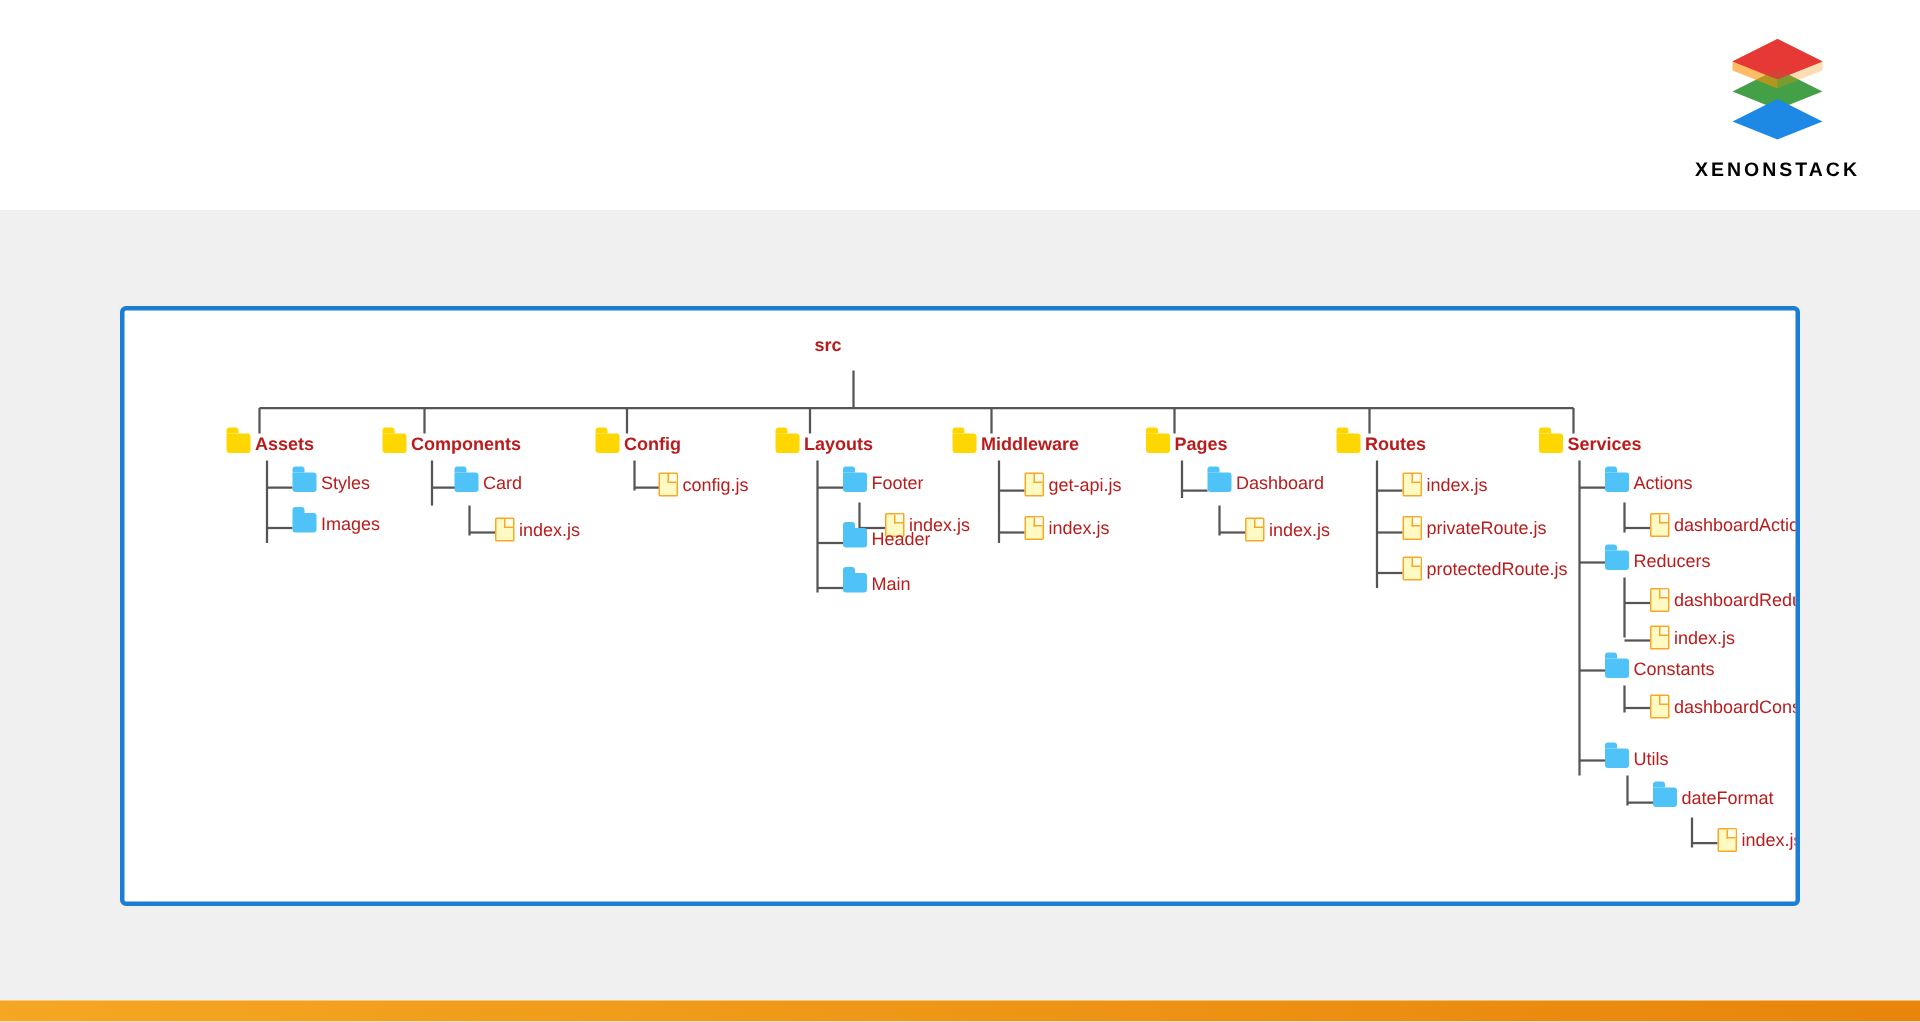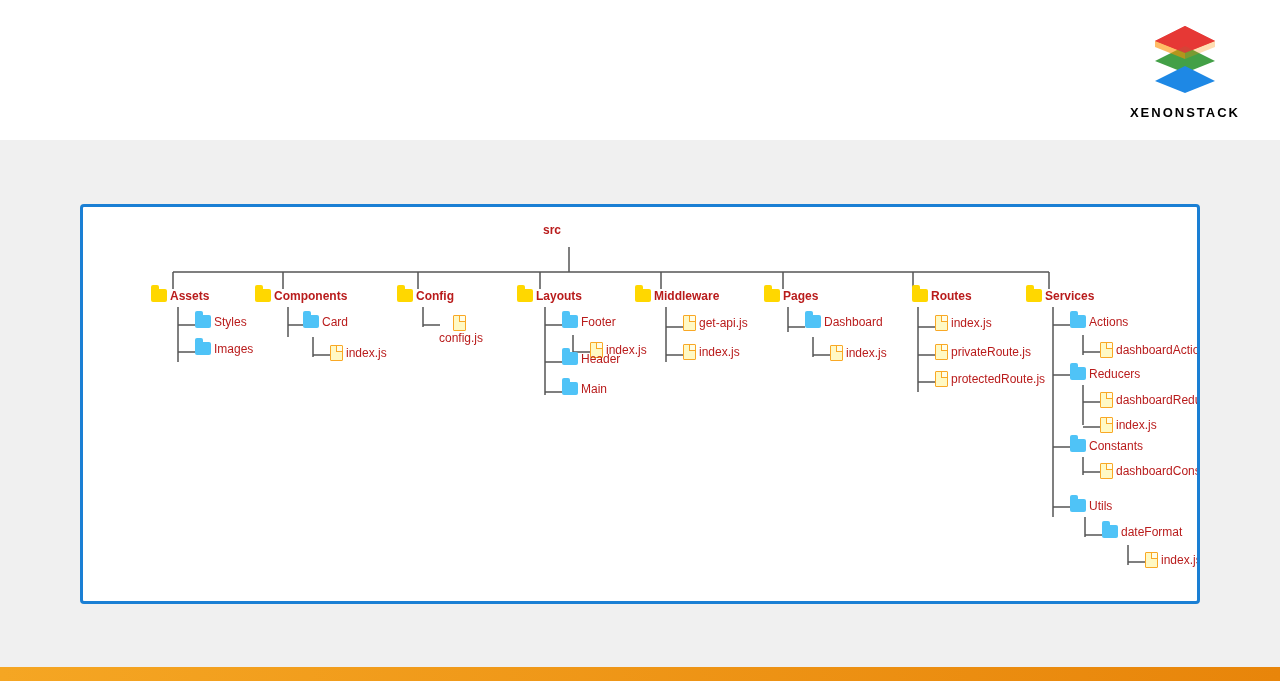--- a/index.html
+++ b/index.html
@@ -316,21 +316,21 @@
     <div class="node" style="left:247px; top:138px;">
       <span class="file-icon js"></span>
       <span class="node-label">index.js</span>
     </div>
 
     <div class="node" style="left:314px; top:82px;">
       <span class="folder-icon"></span>
       <span class="node-label bold">Config</span>
     </div>
 
-    <div class="node" style="left:356px; top:108px;flex-direction:column;">
+    <div class="node" style="left:356px; top:108px;">
       <span class="file-icon js"></span>
       <span class="node-label">config.js</span>
     </div>
 
     <div class="node" style="left:434px; top:82px;">
       <span class="folder-icon"></span>
       <span class="node-label bold">Layouts</span>
     </div>
 
     <div class="node" style="left:479px; top:108px;">
@@ -376,21 +376,21 @@
     <div class="node" style="left:722px; top:108px;">
       <span class="folder-icon blue"></span>
       <span class="node-label">Dashboard</span>
     </div>
 
     <div class="node" style="left:747px; top:138px;">
       <span class="file-icon js"></span>
       <span class="node-label">index.js</span>
     </div>
 
-    <div class="node" style="left:808px; top:82px;margin-left:21px;">
+    <div class="node" style="left:808px; top:82px;">
       <span class="folder-icon"></span>
       <span class="node-label bold">Routes</span>
     </div>
 
     <div class="node" style="left:852px; top:108px;">
       <span class="file-icon js"></span>
       <span class="node-label">index.js</span>
     </div>
 
     <div class="node" style="left:852px; top:137px;">

